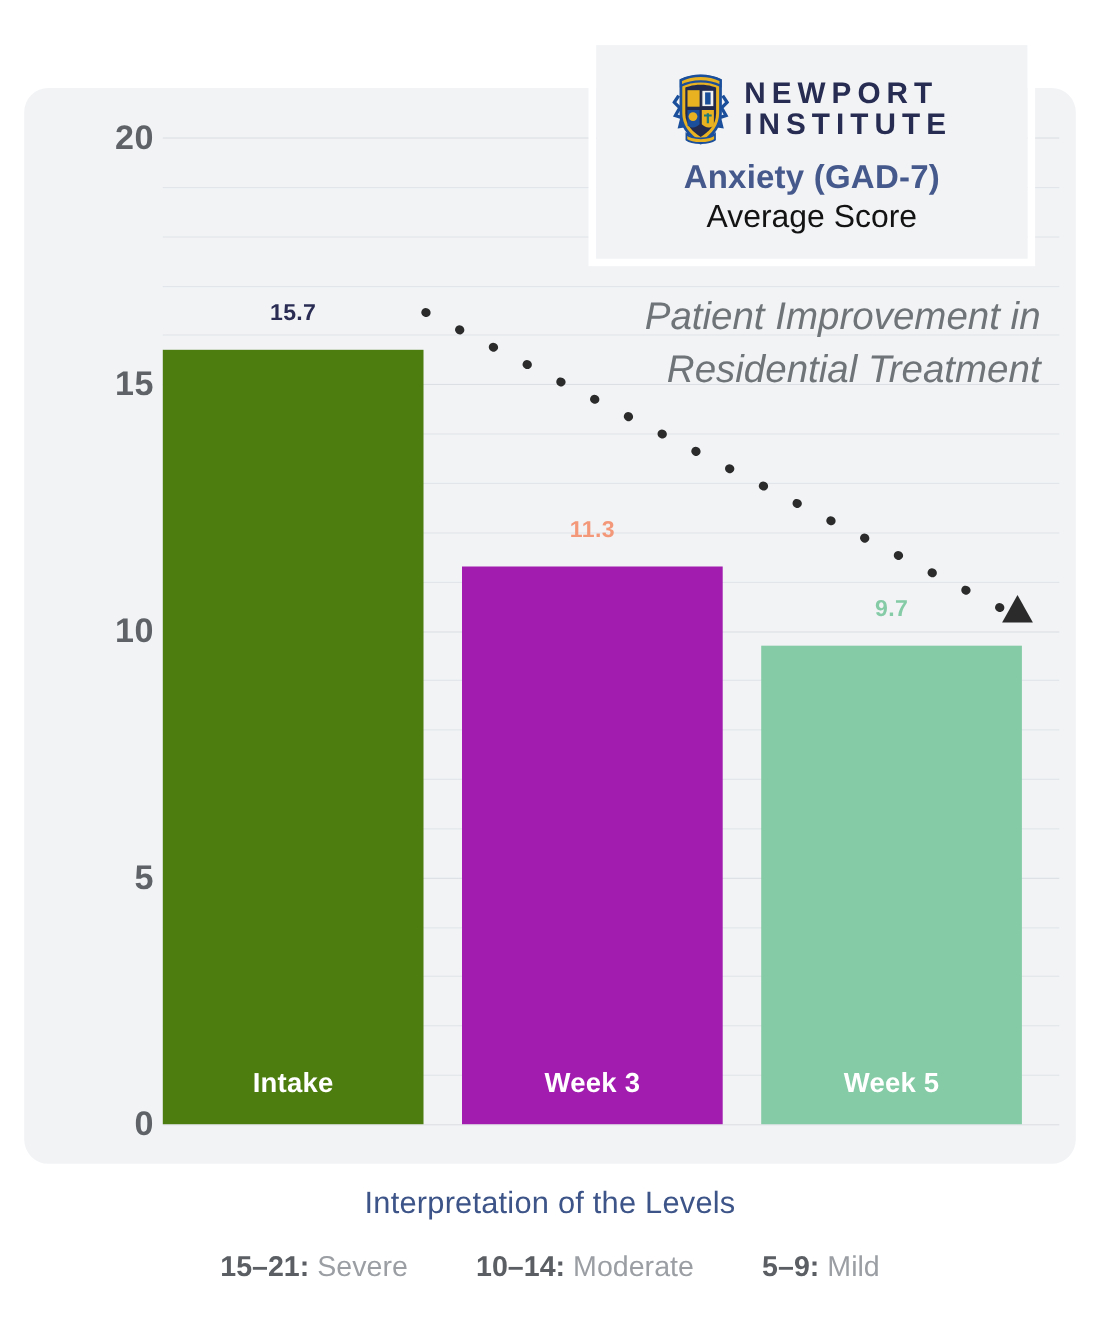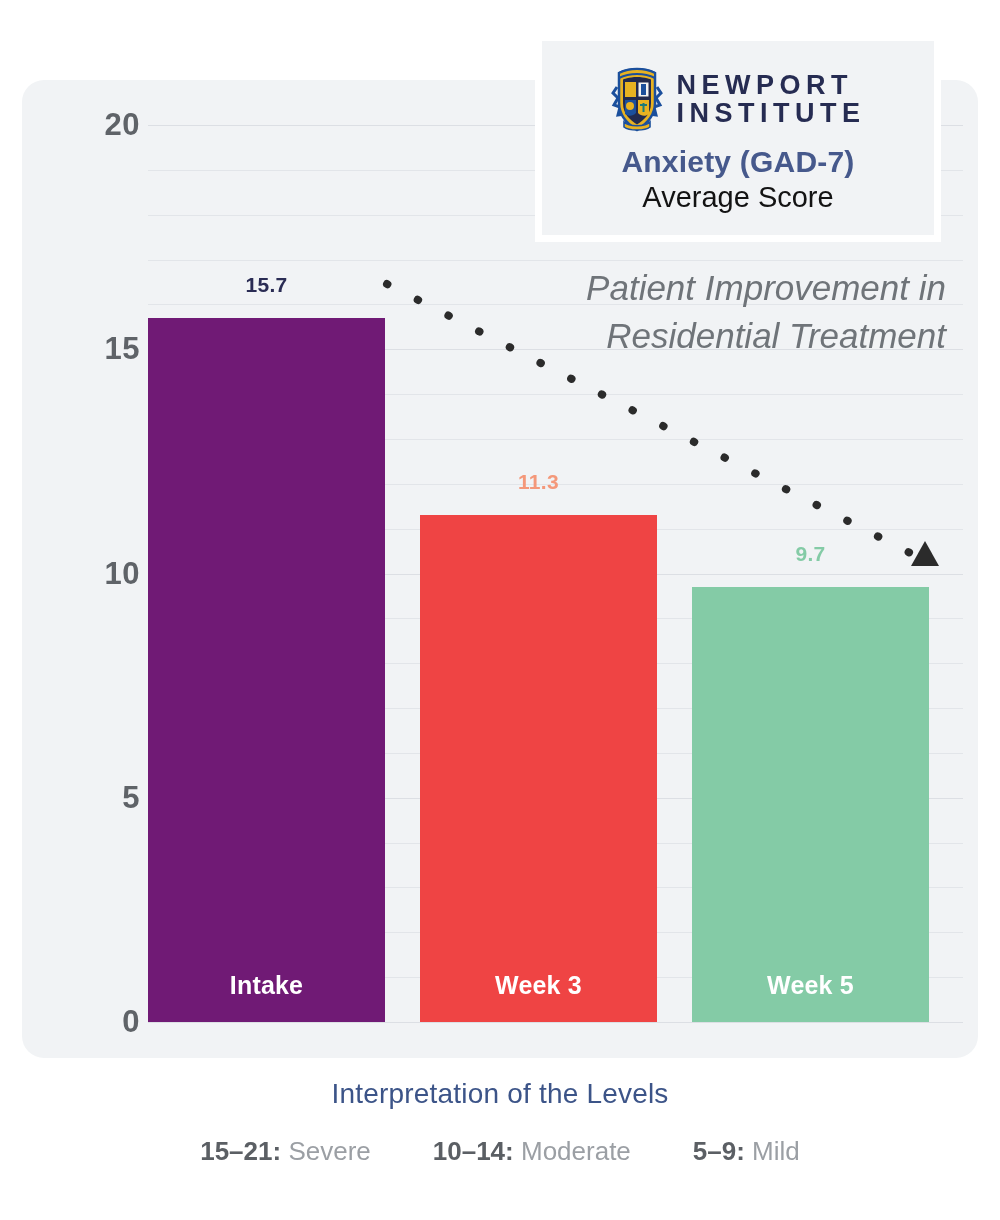--- a/index.html
+++ b/index.html
@@ -228,25 +228,25 @@
           <div class="gridline" style="top: 313.95px;"></div>
           <div class="gridline" style="top: 269.1px;"></div>
           <div class="gridline major" style="top: 224.25px;"></div>
           <div class="gridline" style="top: 179.4px;"></div>
           <div class="gridline" style="top: 134.55px;"></div>
           <div class="gridline" style="top: 89.7px;"></div>
           <div class="gridline" style="top: 44.85px;"></div>
           <div class="gridline major" style="top: 0px;"></div>
         </div>
       <div id="bars">
-          <div class="bar" style="left: 0px; width: 237px; height: 704.145px; background: #701a75;">
+          <div class="bar" style="left: 0px; width: 237px; height: 704.145px; background: #4d7c0f;">
             <div class="bar-label">Intake</div>
           </div>
           <div class="value-label" style="left: 0px; width: 237px; top: 147.855px; color: rgb(42, 44, 84);">15.7</div>
-          <div class="bar" style="left: 272px; width: 237px; height: 506.805px; background: #ef4444;">
+          <div class="bar" style="left: 272px; width: 237px; height: 506.805px; background: #a21caf;">
             <div class="bar-label">Week 3</div>
           </div>
           <div class="value-label" style="left: 272px; width: 237px; top: 345.195px; color: rgb(244, 152, 122);">11.3</div>
           <div class="bar" style="left: 544px; width: 237px; height: 435.045px; background: rgb(132, 203, 166);">
             <div class="bar-label">Week 5</div>
           </div>
           <div class="value-label" style="left: 544px; width: 237px; top: 416.955px; color: rgb(132, 203, 166);">9.7</div>
         </div>
     </div>
   </div>

